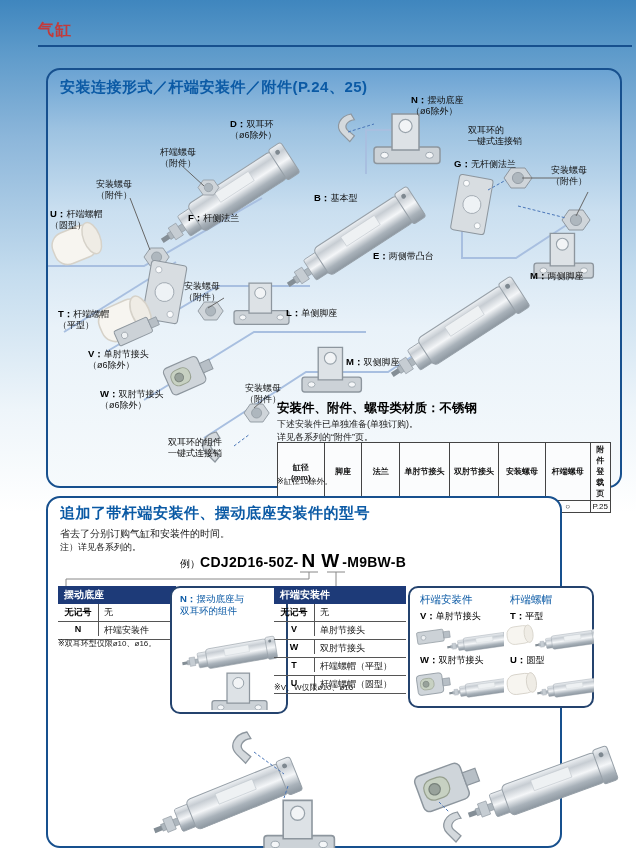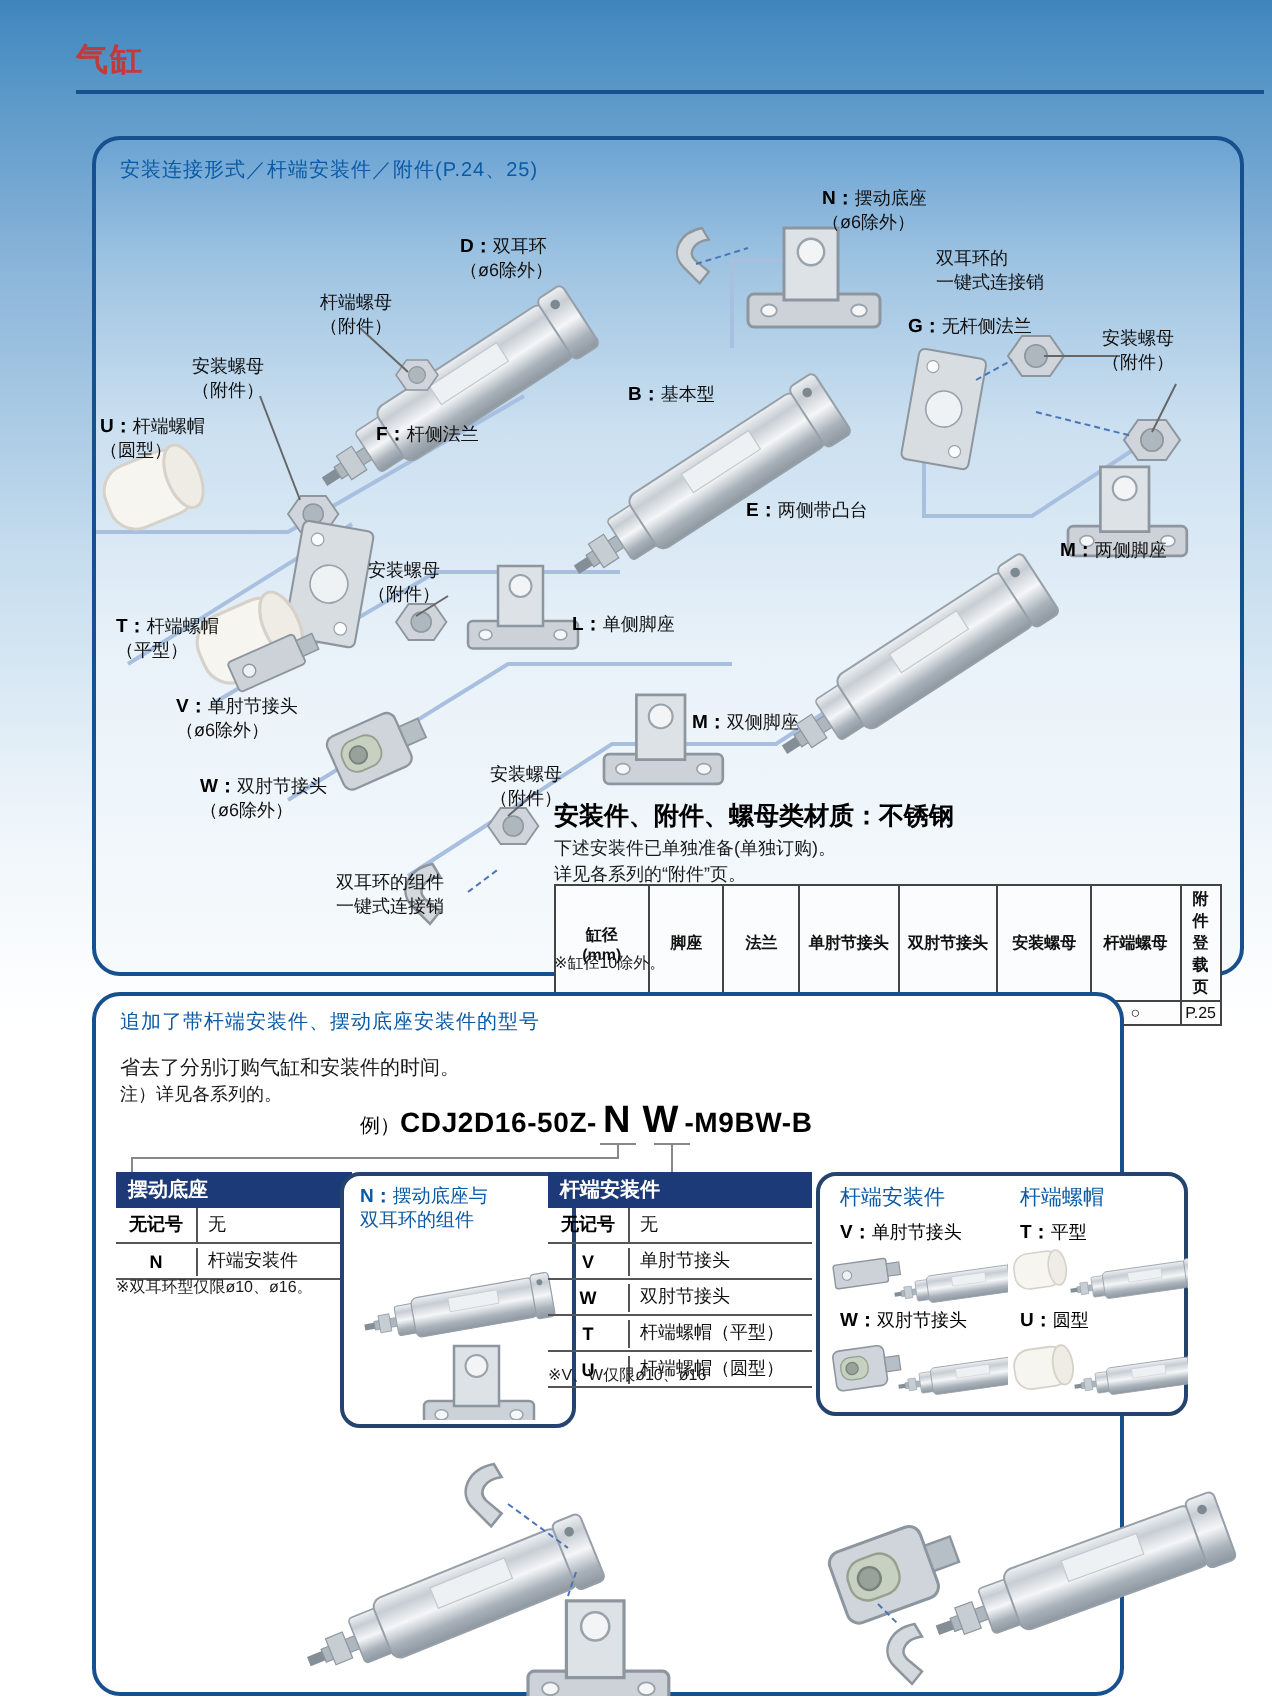--- a/index.html
+++ b/index.html
@@ -10,42 +10,42 @@
   }
   .abs{position:absolute}
   
   .cat-title{left:38px;top:20px;font-size:16px;font-weight:bold;color:#c23b3b;letter-spacing:1px}
   .cat-rule{left:38px;top:45px;width:594px;height:2px;background:#17508e}
   
   .sec{border:2px solid #17508e;border-radius:14px;box-sizing:border-box}
   .sec1{left:46px;top:68px;width:576px;height:420px;
     background:linear-gradient(180deg,#6ba3d3 0%,#9cc2e1 14%,#cadff0 34%,#e9f2f9 62%,#f6fafc 100%);}
   .sec2{left:46px;top:496px;width:516px;height:352px;background:#ffffff}
-  .sec-title{font-size:10px;font-weight:normal;color:#0b5aa5;letter-spacing:.5px}
+  .sec-title{font-size:15px;font-weight:bold;color:#0b5aa5;letter-spacing:.5px}
   
   .dlabel{position:absolute;font-size:9px;line-height:1.25;color:#101010;white-space:pre-line}
   .dlabel b{font-size:9.5px;color:#000}
   
   .mat-title{font-size:12.5px;font-weight:bold;color:#000}
   .mat-line{font-size:9px;color:#1a1a1a}
   .note{font-size:8px;color:#1a1a1a}
   table.acc{border-collapse:collapse;background:#fdfdfd}
   table.acc th,table.acc td{border:1px solid #444;font-size:8px;text-align:center;padding:1px 2px;color:#111}
   table.acc th{font-weight:bold;white-space:pre-line;background:#fbfcfd}
   table.acc td.dia{font-weight:bold;background:#e4e9ee}
   
   .sub-line{font-size:10px;color:#1a1a1a}
   .note9{font-size:9px;color:#1a1a1a}
   .example{display:flex;align-items:baseline;color:#000}
   .ex-prefix{font-size:10px}
   .ex-model{font-size:14px;font-weight:bold;letter-spacing:.3px}
   .ex-big{font-size:19px;font-weight:bold;margin:0 3px}
   .mini{position:absolute}
   .mini .hd{background:#1d3a78;color:#fff;font-weight:bold;font-size:10px;padding:2px 0 2px 6px}
-  .mini .row{display:flex;border-bottom:1px solid #555;font-size:9px;align-items:center;background:rgba(255,255,255,.0)}
+  .mini .row{display:flex;border-bottom:1px solid #555;font-size:9px;align-items:flex-start;background:rgba(255,255,255,.0)}
   .mini .c1{width:40px;text-align:center;font-weight:bold;border-right:1px solid #555;padding:2px 0;color:#000}
   .mini .c2{flex:1;padding:2px 0 2px 5px;color:#111}
   .rbox{border:2px solid #24436e;border-radius:10px;background:#fff;box-sizing:border-box}
   .box-blue{font-size:9.5px;font-weight:normal;color:#0b5aa5;line-height:1.25;white-space:pre-line}
   .item-lab{font-size:9px;color:#000}
   .item-lab b{font-size:9.5px}
   .note85{font-size:8.5px;color:#1a1a1a;line-height:1.45;white-space:pre-line}
 </style>
 </head>
 <body>

